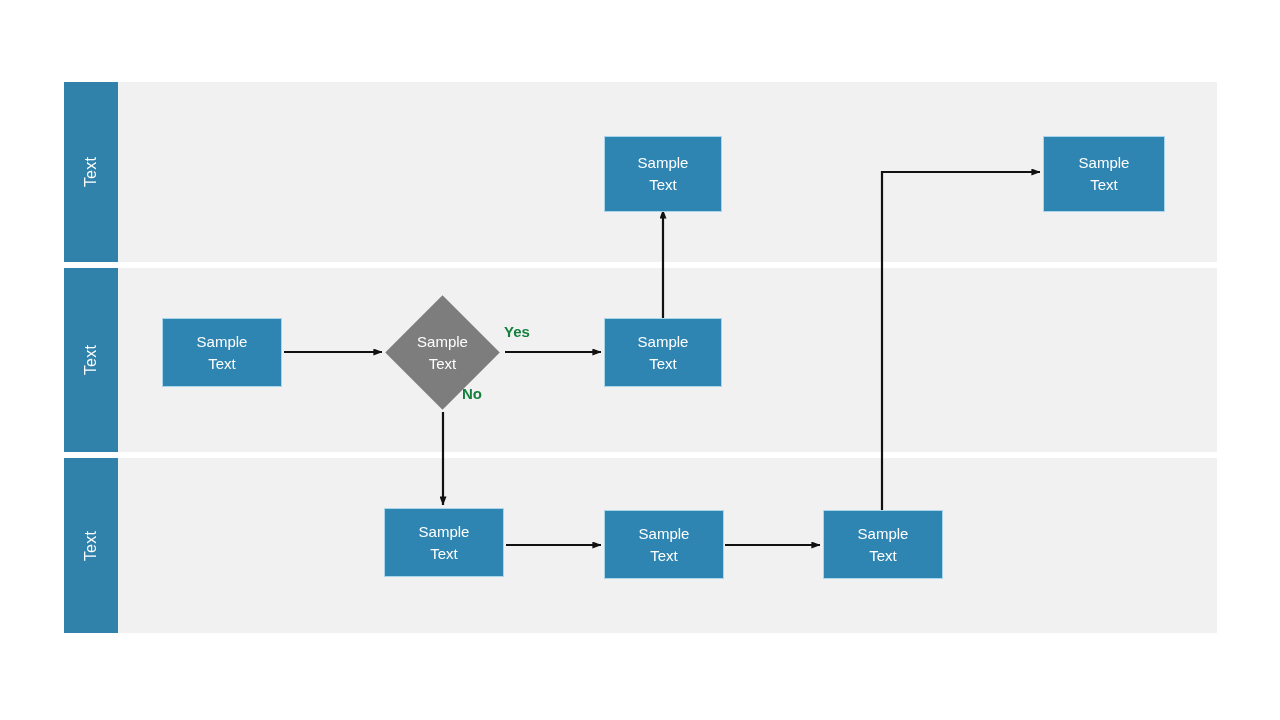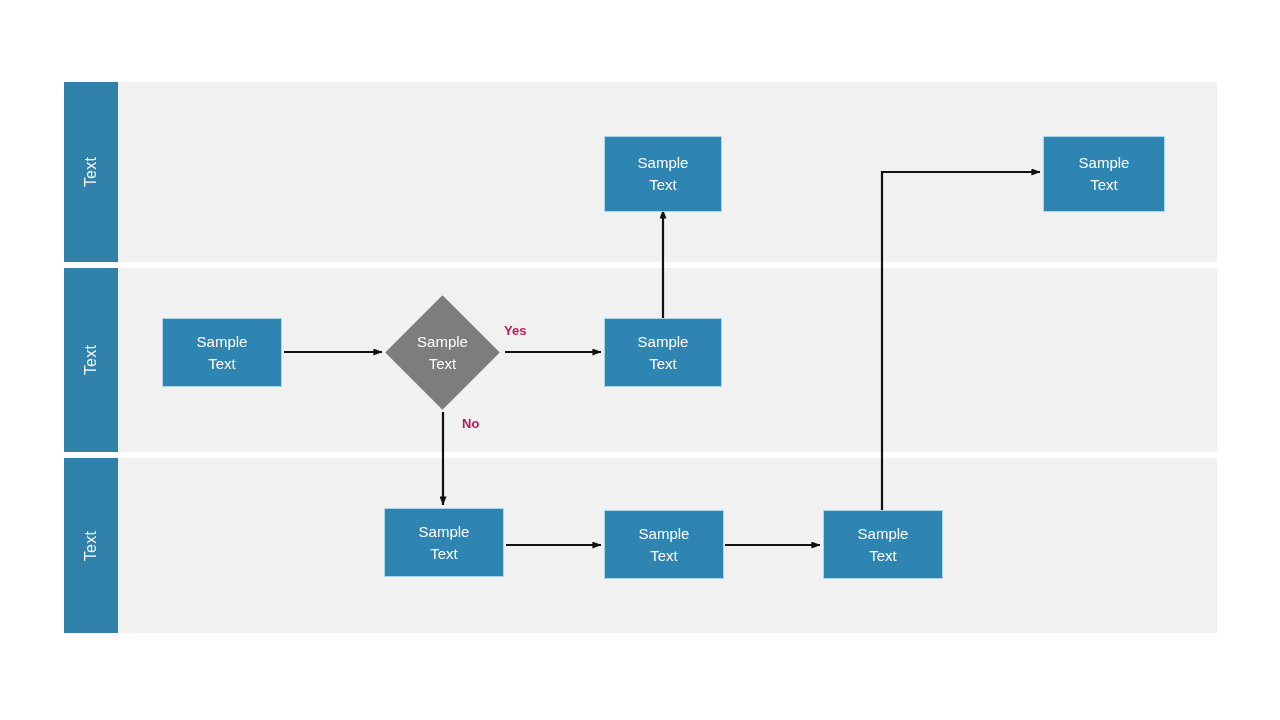--- a/index.html
+++ b/index.html
@@ -108,22 +108,22 @@
     font-size: 15px;
     line-height: 1.45;
     text-align: center;
     white-space: pre-line;
     font-family: "Liberation Sans", sans-serif;
   }
 
   
   .edge-label {
     position: absolute;
-    color: #be185d;
-    font-size: 13px;
+    color: #15803d;
+    font-size: 15px;
     font-weight: bold;
     white-space: nowrap;
     font-family: "Liberation Sans", sans-serif;
   }
 
   
   #connectors {
     position: absolute;
     left: 0;
     top: 0;
@@ -216,15 +216,15 @@
 Text</span>
   </div>
 
   <div class="node-box" id="node-bottom-third" style="left:823px; top:510px; width:120px; height:69px;">
     <span class="node-label">Sample
 Text</span>
   </div>
 
   <div class="edge-label" style="left:504px; top:323px;">Yes</div>
 
-  <div class="edge-label" style="left:462px; top:416px;">No</div>
+  <div class="edge-label" style="left:462px; top:385px;">No</div>
 
 </div>
 
 </body></html>

